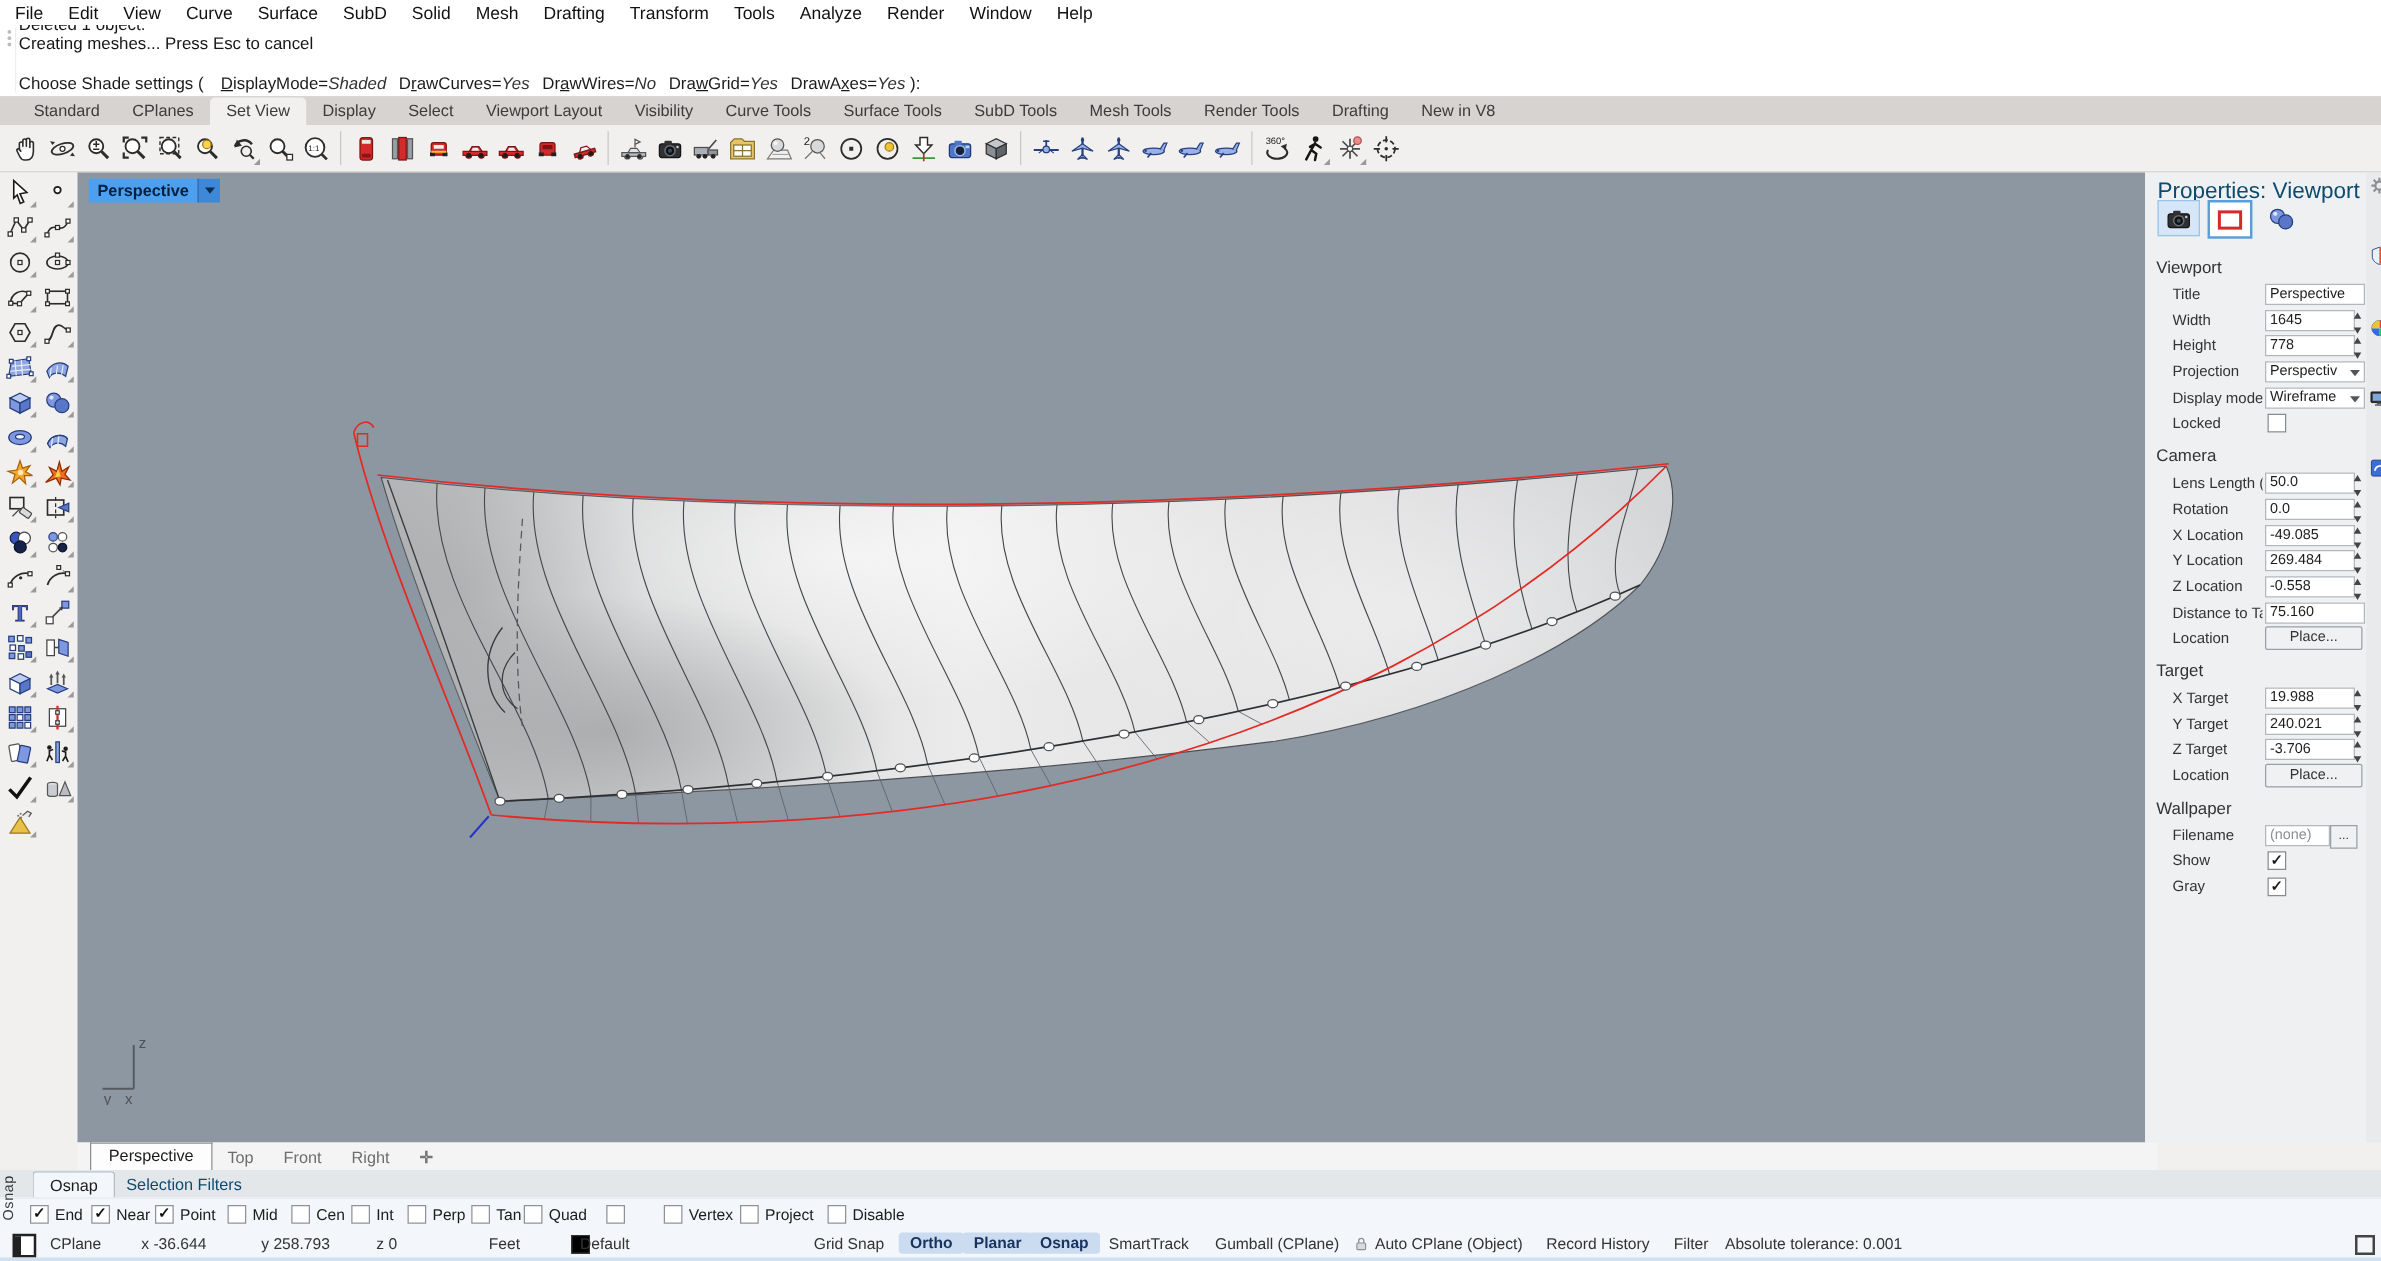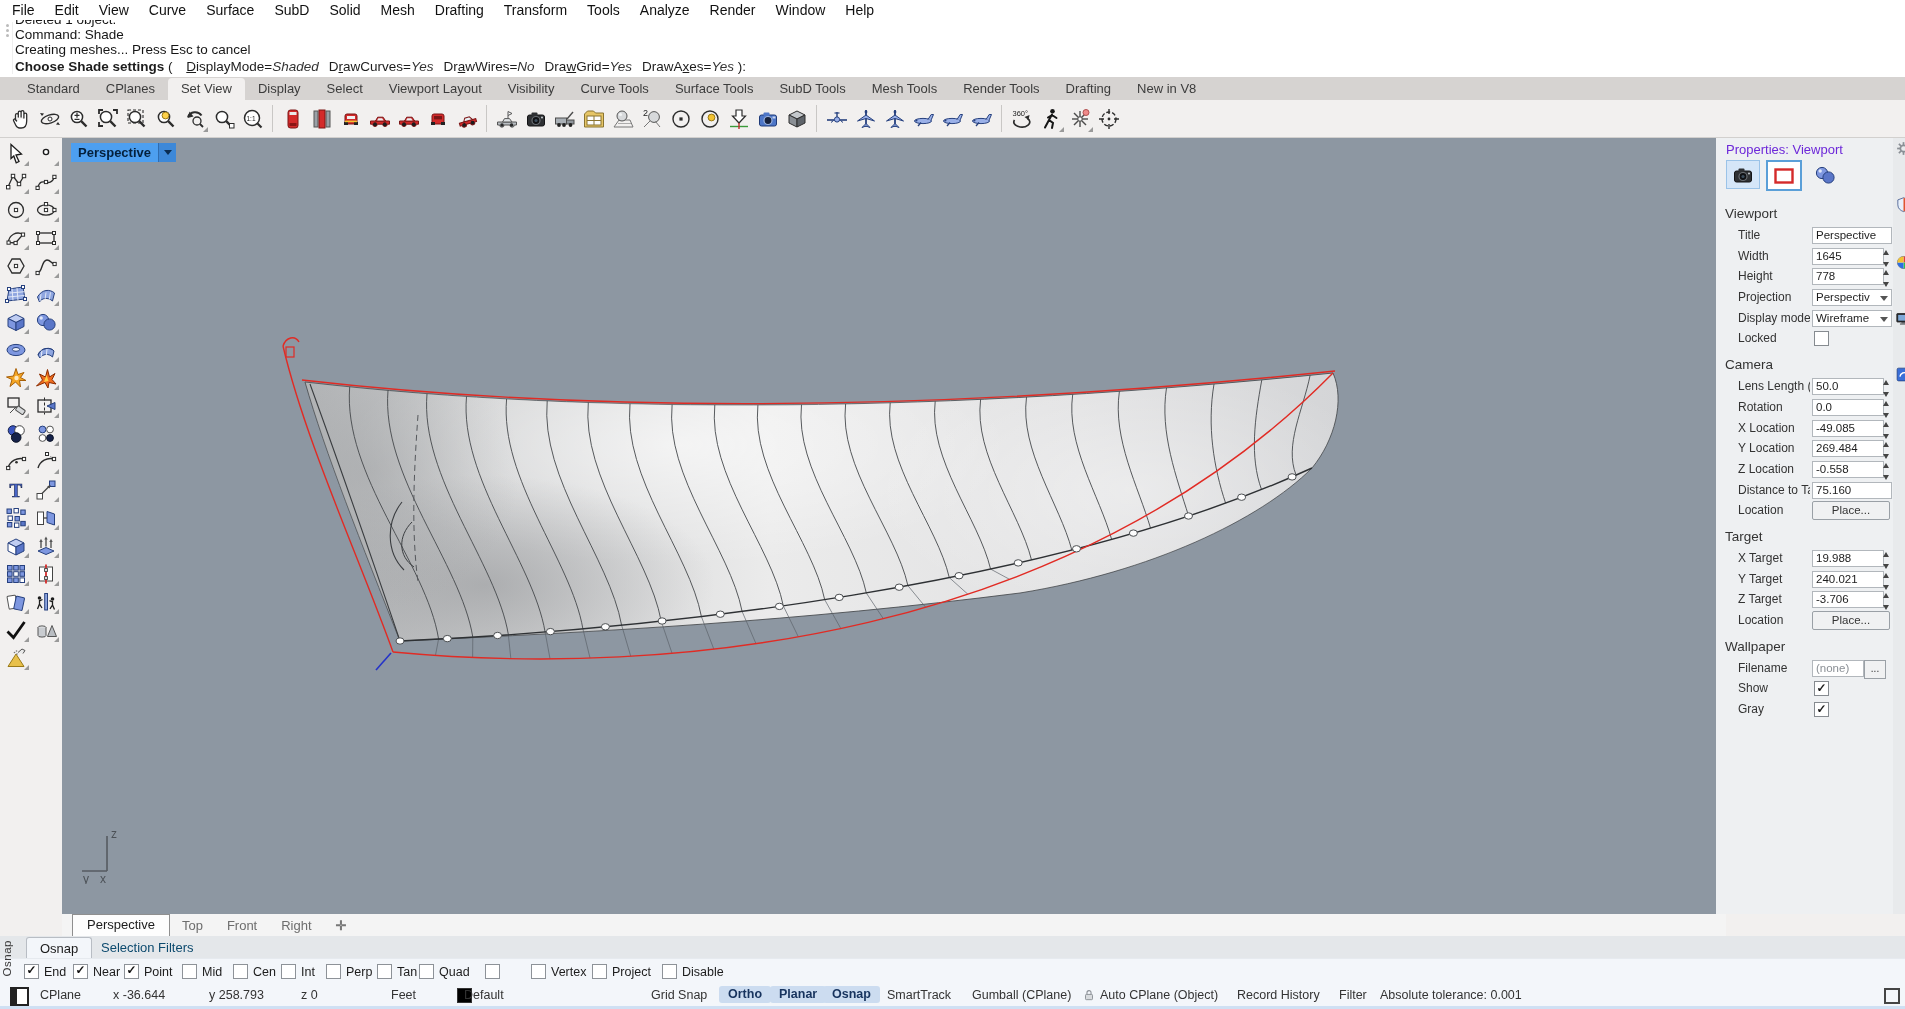--- a/index.html
+++ b/index.html
@@ -13,21 +13,21 @@
 
   
   #cmdwrap{position:absolute;top:20px;left:0;right:0;height:57px;background:#fff;border-bottom:1px solid #d8d6d4}
   #cmddots{position:absolute;top:2px;left:2px;width:10px;height:52px;border-right:1px solid #eee}
   .dotc{width:3px;height:3px;border-radius:50%;background:#bbb;margin:2px auto}
   #cmdhist{position:absolute;top:0;left:15px;right:0;height:39px;overflow:hidden;
            font-size:13.5px;line-height:15px;color:#161616;white-space:nowrap}
   #cmdhist div:first-child{margin-top:-8px}
   #prompt{position:absolute;top:39px;left:15px;right:0;height:17px;font-size:13.5px;
           color:#1c1c1c;white-space:nowrap}
-  #prompt b{font-weight:bold}
+  #prompt b{font-weight:normal}
   .opt{margin-left:10px}
   .opt .u{text-decoration:underline}
   .opt i{font-style:italic;color:#333}
 
   
   #tabstrip{position:absolute;top:77px;left:0;right:0;height:23px;background:#d6d3d1;
             display:flex;align-items:flex-end;padding-left:14px;font-size:13px;color:#3c3c3c}
   .tab{padding:3px 13px 4px;white-space:nowrap;cursor:default}
   .tab.active{background:#f2f0ef;border-radius:4px 4px 0 0}
 
@@ -57,21 +57,21 @@
 
   
   #vptabs{position:absolute;top:914px;left:62px;width:1654px;height:22px;background:#f4f4f4;
           display:flex;align-items:flex-end;padding-left:10px;font-size:13px;color:#6d6d6d}
   .vptab{padding:2px 12px 3px;white-space:nowrap;cursor:default}
   .vptab.active{background:#fdfdfd;border:1px solid #8f8f8f;border-bottom:none;color:#1c1c1c;padding:2px 14px 4px}
   .vptab.plus{color:#777;font-weight:bold}
 
   
   #rightpanel{position:absolute;top:138px;left:1716px;width:179px;height:776px;background:#eef0f2;overflow:hidden;font-size:12px;color:#2f2f2f}
-  #ptitle{position:absolute;top:4px;left:10px;font-size:13px;color:#6d28d9;white-space:nowrap}
+  #ptitle{position:absolute;top:4px;left:10px;font-size:18px;color:#0c4a6e;white-space:nowrap}
   #picons{position:absolute;top:22px;left:10px;display:flex;gap:6px}
   .pibtn{width:32px;height:27px;display:flex;align-items:center;justify-content:center;background:transparent;border:1px solid transparent}
   .pibtn.sel{background:#d5e6f8;border:1px solid #9bc3e8}
   .pibtn.outl{background:#fff;border:2px solid #5a9fd8}
   .pibtn svg{width:24px;height:24px}
   #psections{position:absolute;top:61px;left:0;right:0}
   .psechead{height:27px;line-height:29px;padding-left:9px;font-size:13.5px;color:#333}
   .prow{height:20.7px;position:relative}
   .plabel{position:absolute;left:22px;top:2px;width:72px;white-space:nowrap;overflow:hidden;color:#333}
   .pfield{position:absolute;left:96px;top:1px;width:64px;height:15px;background:#fff;border:1px solid #b2b7bc;
@@ -611,21 +611,20 @@
   </div>
 
 <div id="cmdwrap">
   <div id="cmddots">
       <div class="dotc"></div>
       <div class="dotc"></div>
       <div class="dotc"></div>
     </div>
   <div id="cmdhist">
       <div>Deleted 1 object.</div>
-      <div>Command: Shade</div>
       <div>Creating meshes... Press Esc to cancel</div>
     </div>
   <div id="prompt"><b>Choose Shade settings</b> ( <span class="opt"><span class="u">D</span>isplayMode=<i>Shaded</i></span><span class="opt">D<span class="u">r</span>awCurves=<i>Yes</i></span><span class="opt">Dr<span class="u">a</span>wWires=<i>No</i></span><span class="opt">Dra<span class="u">w</span>Grid=<i>Yes</i></span><span class="opt">DrawA<span class="u">x</span>es=<i>Yes</i></span> ):</div>
 </div>
 
 <div id="tabstrip">
     <span class="tab">Standard</span>
     <span class="tab">CPlanes</span>
     <span class="tab active">Set View</span>
     <span class="tab">Display</span>

